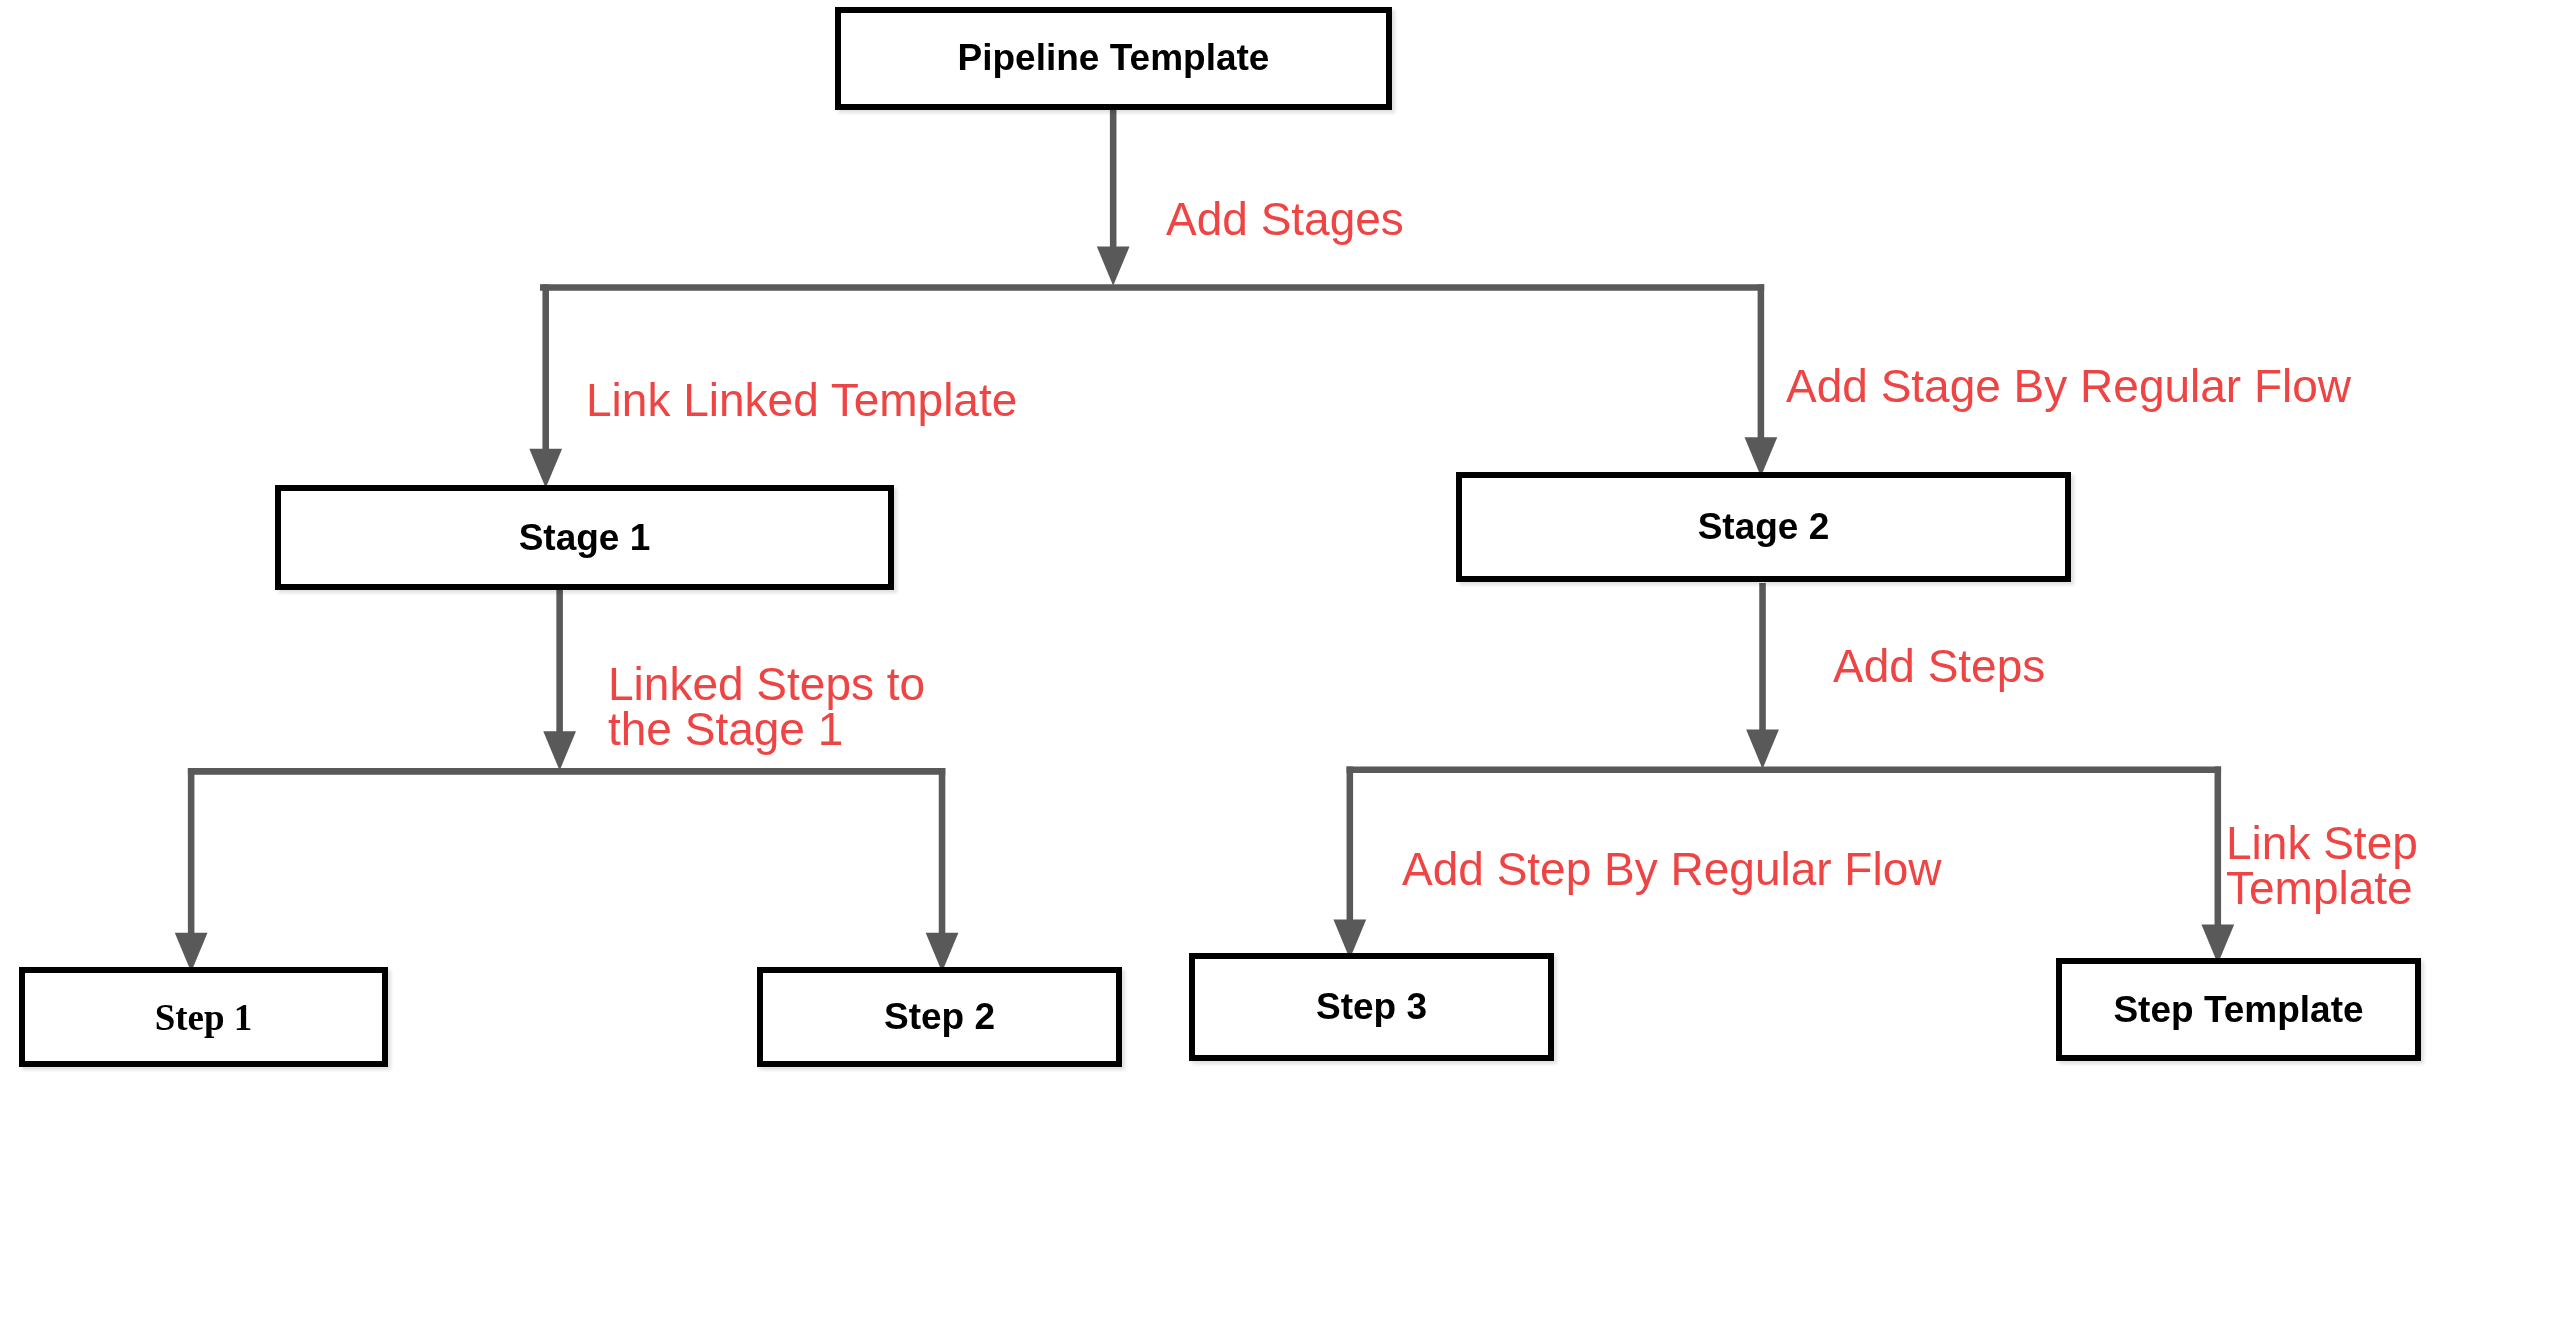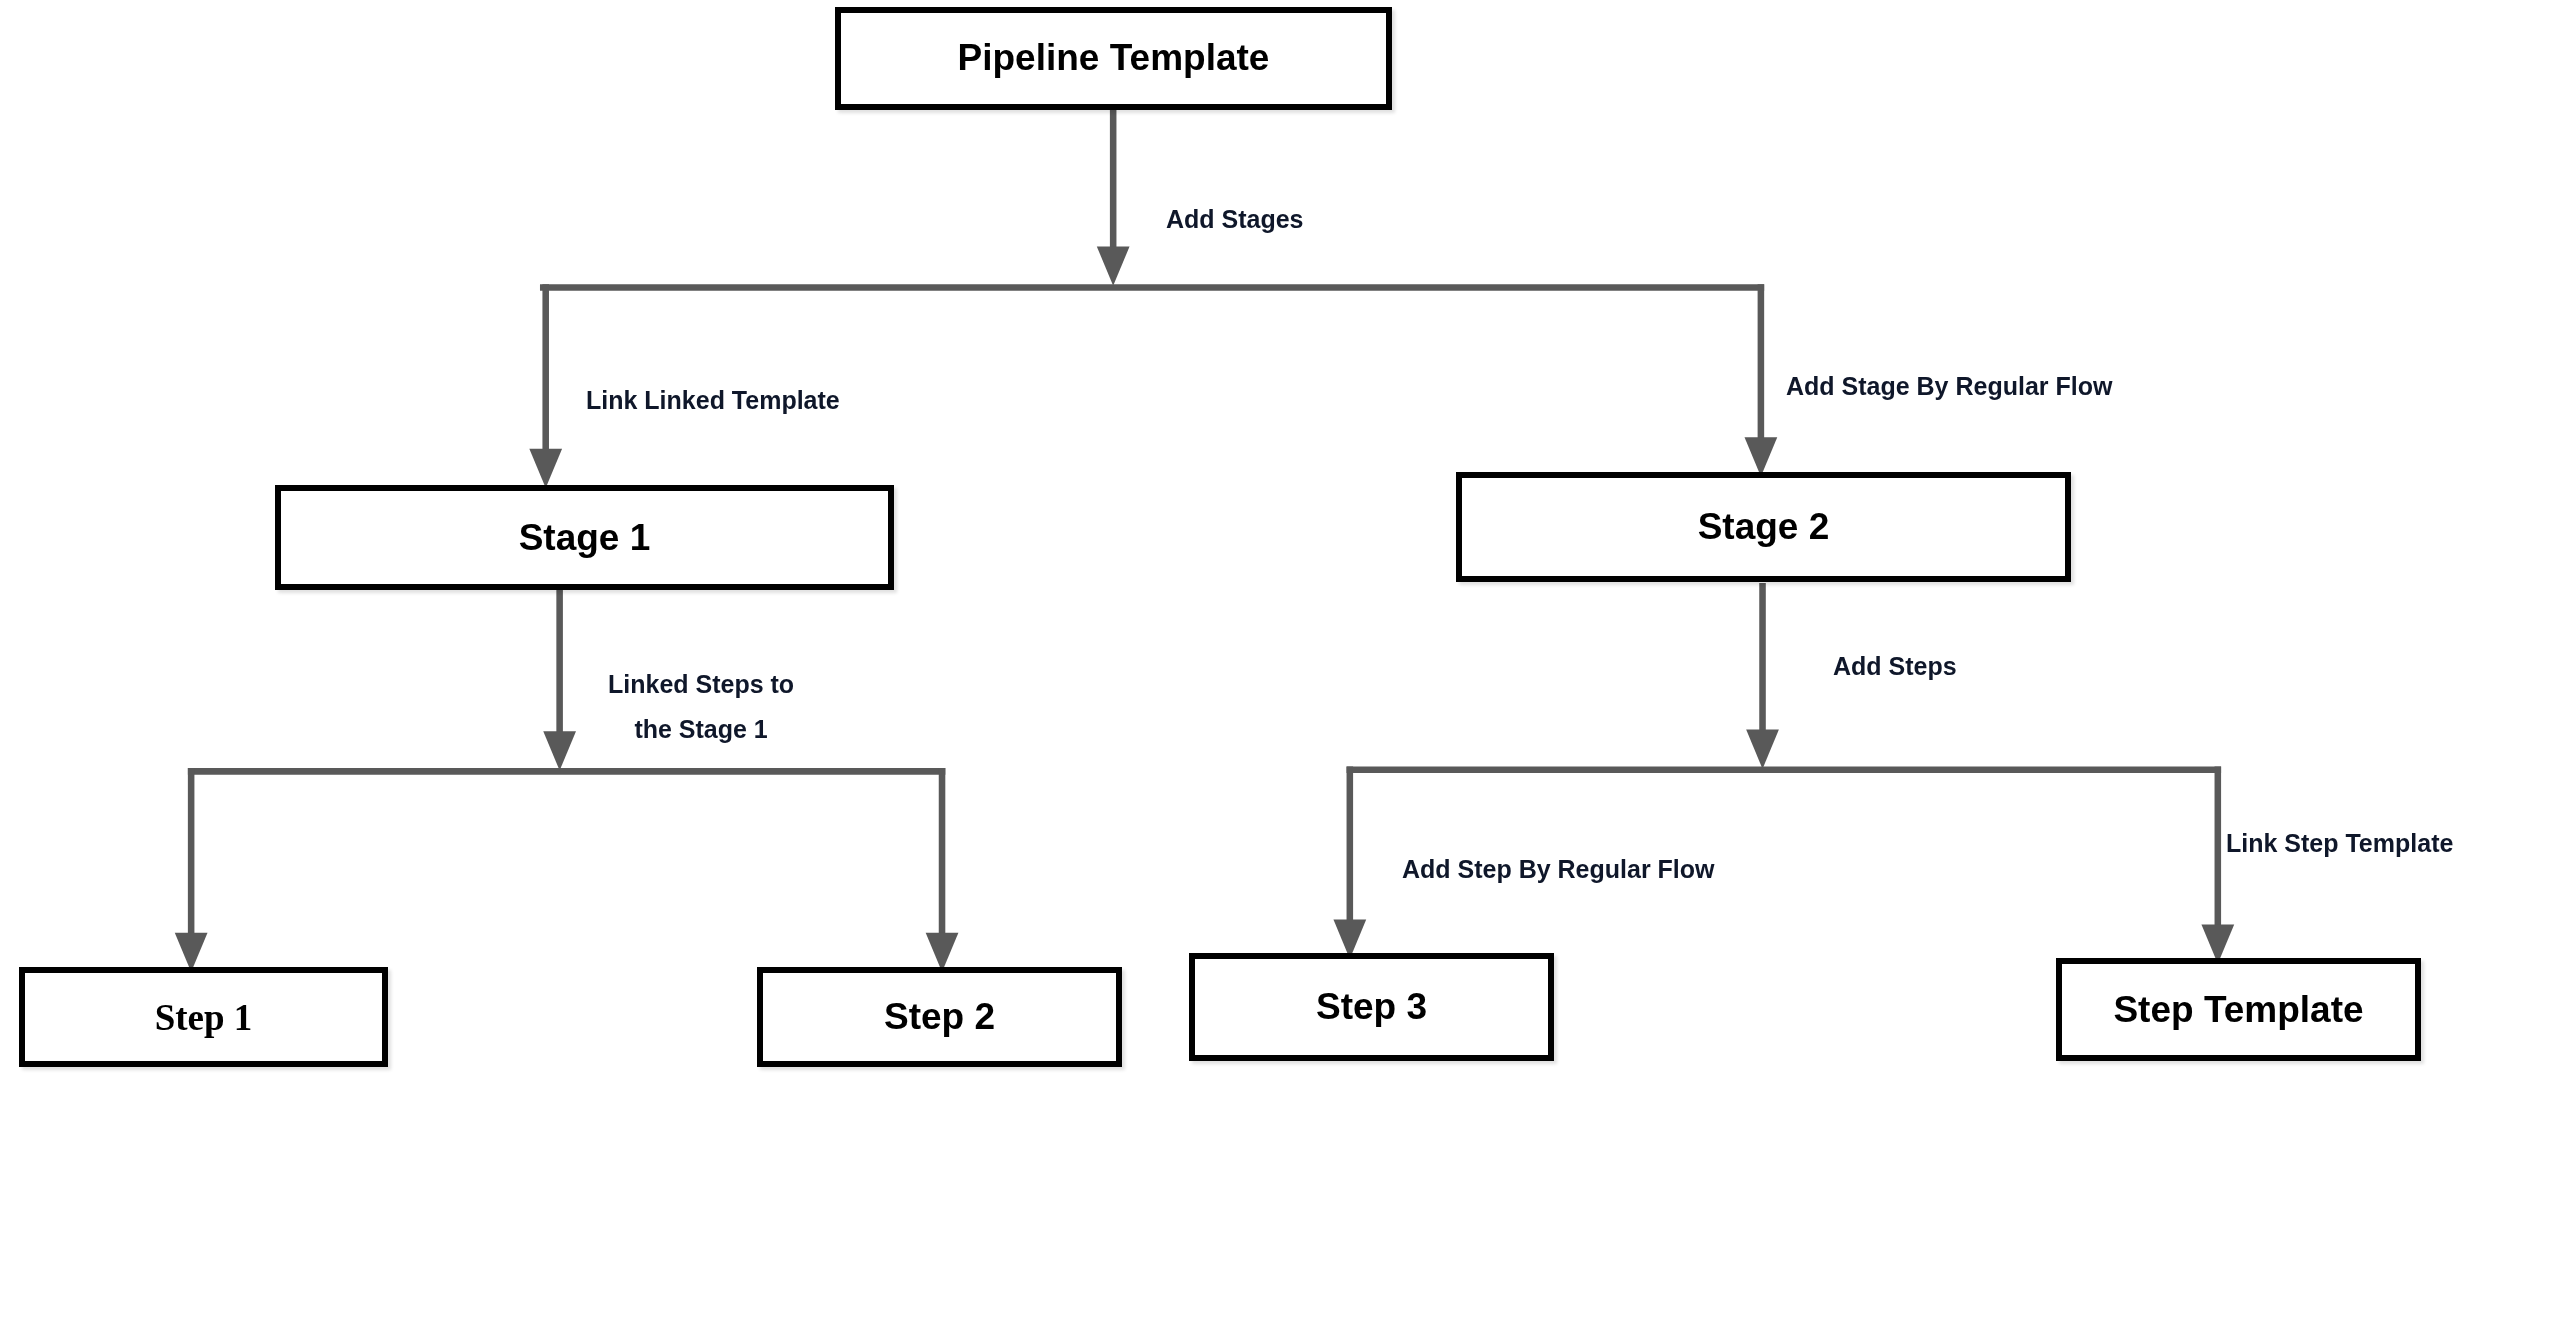--- a/index.html
+++ b/index.html
@@ -2,35 +2,34 @@
 <html style="font-size:13px"><head>
 <meta charset="utf-8">
 <style>
   html,body{margin:0;padding:0;background:#ffffff;}
   .canvas{
     position:relative;
     width:2576px;height:1329px;
     background:#ffffff;
     font-family:"Liberation Sans", sans-serif;
     overflow:hidden;
-    text-align:center;
   }
   svg.wires{position:absolute;left:0;top:0;width:2576px;height:1329px;}
   .node{
     position:absolute;
     box-sizing:border-box;
     border:6.6px solid #000000;
     background:#ffffff;
     display:flex;align-items:center;justify-content:center;
     font-size:37px;font-weight:bold;color:#000000;
     box-shadow:2.5px 3.3px 3.3px rgba(0,0,0,0.12);
   }
   .elabel{
     position:absolute;
-    font-size:25px;font-weight:bold;color:#0f172a;
+    font-size:46px;font-weight:normal;color:#ef4444;
     white-space:pre-line;
     line-height:45px;
   }
   
   .n-pipeline{left:835px;top:6.6px;width:557px;height:103px;}
   .n-stage1{left:275px;top:485px;width:619px;height:105px;}
   .n-stage2{left:1456px;top:472px;width:615px;height:110px;}
   .n-step1{left:19px;top:967px;width:369px;height:100px;font-family:Liberation Serif, serif;}
   .n-step2{left:757px;top:967px;width:365px;height:100px;}
   .n-step3{left:1189px;top:953px;width:365px;height:108px;}

